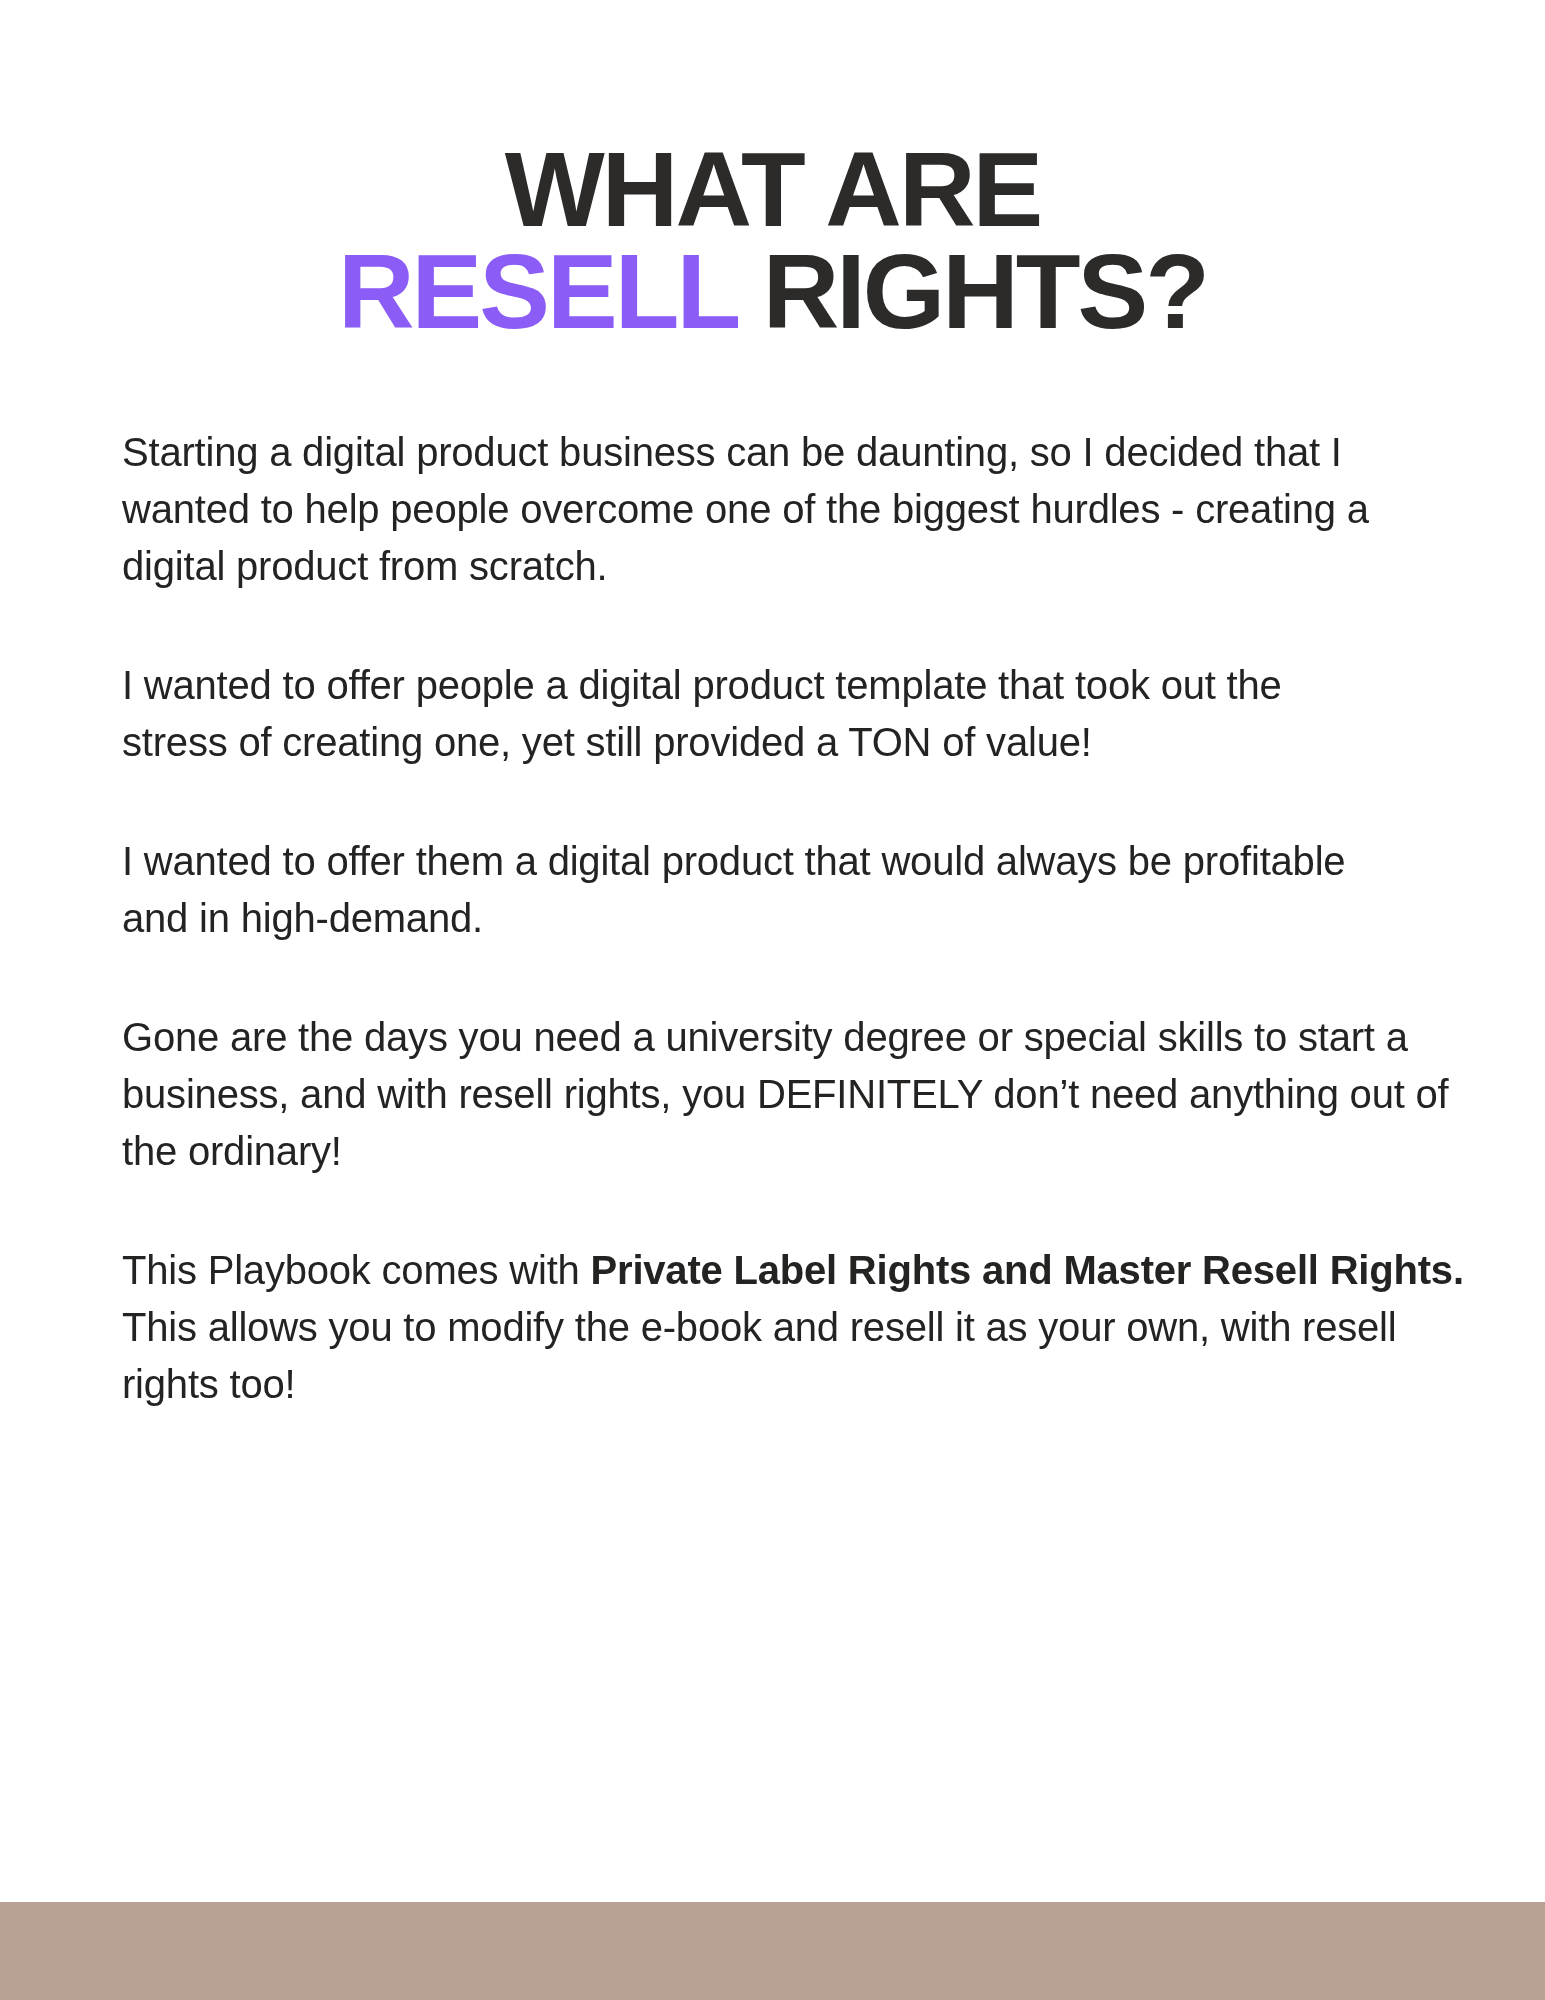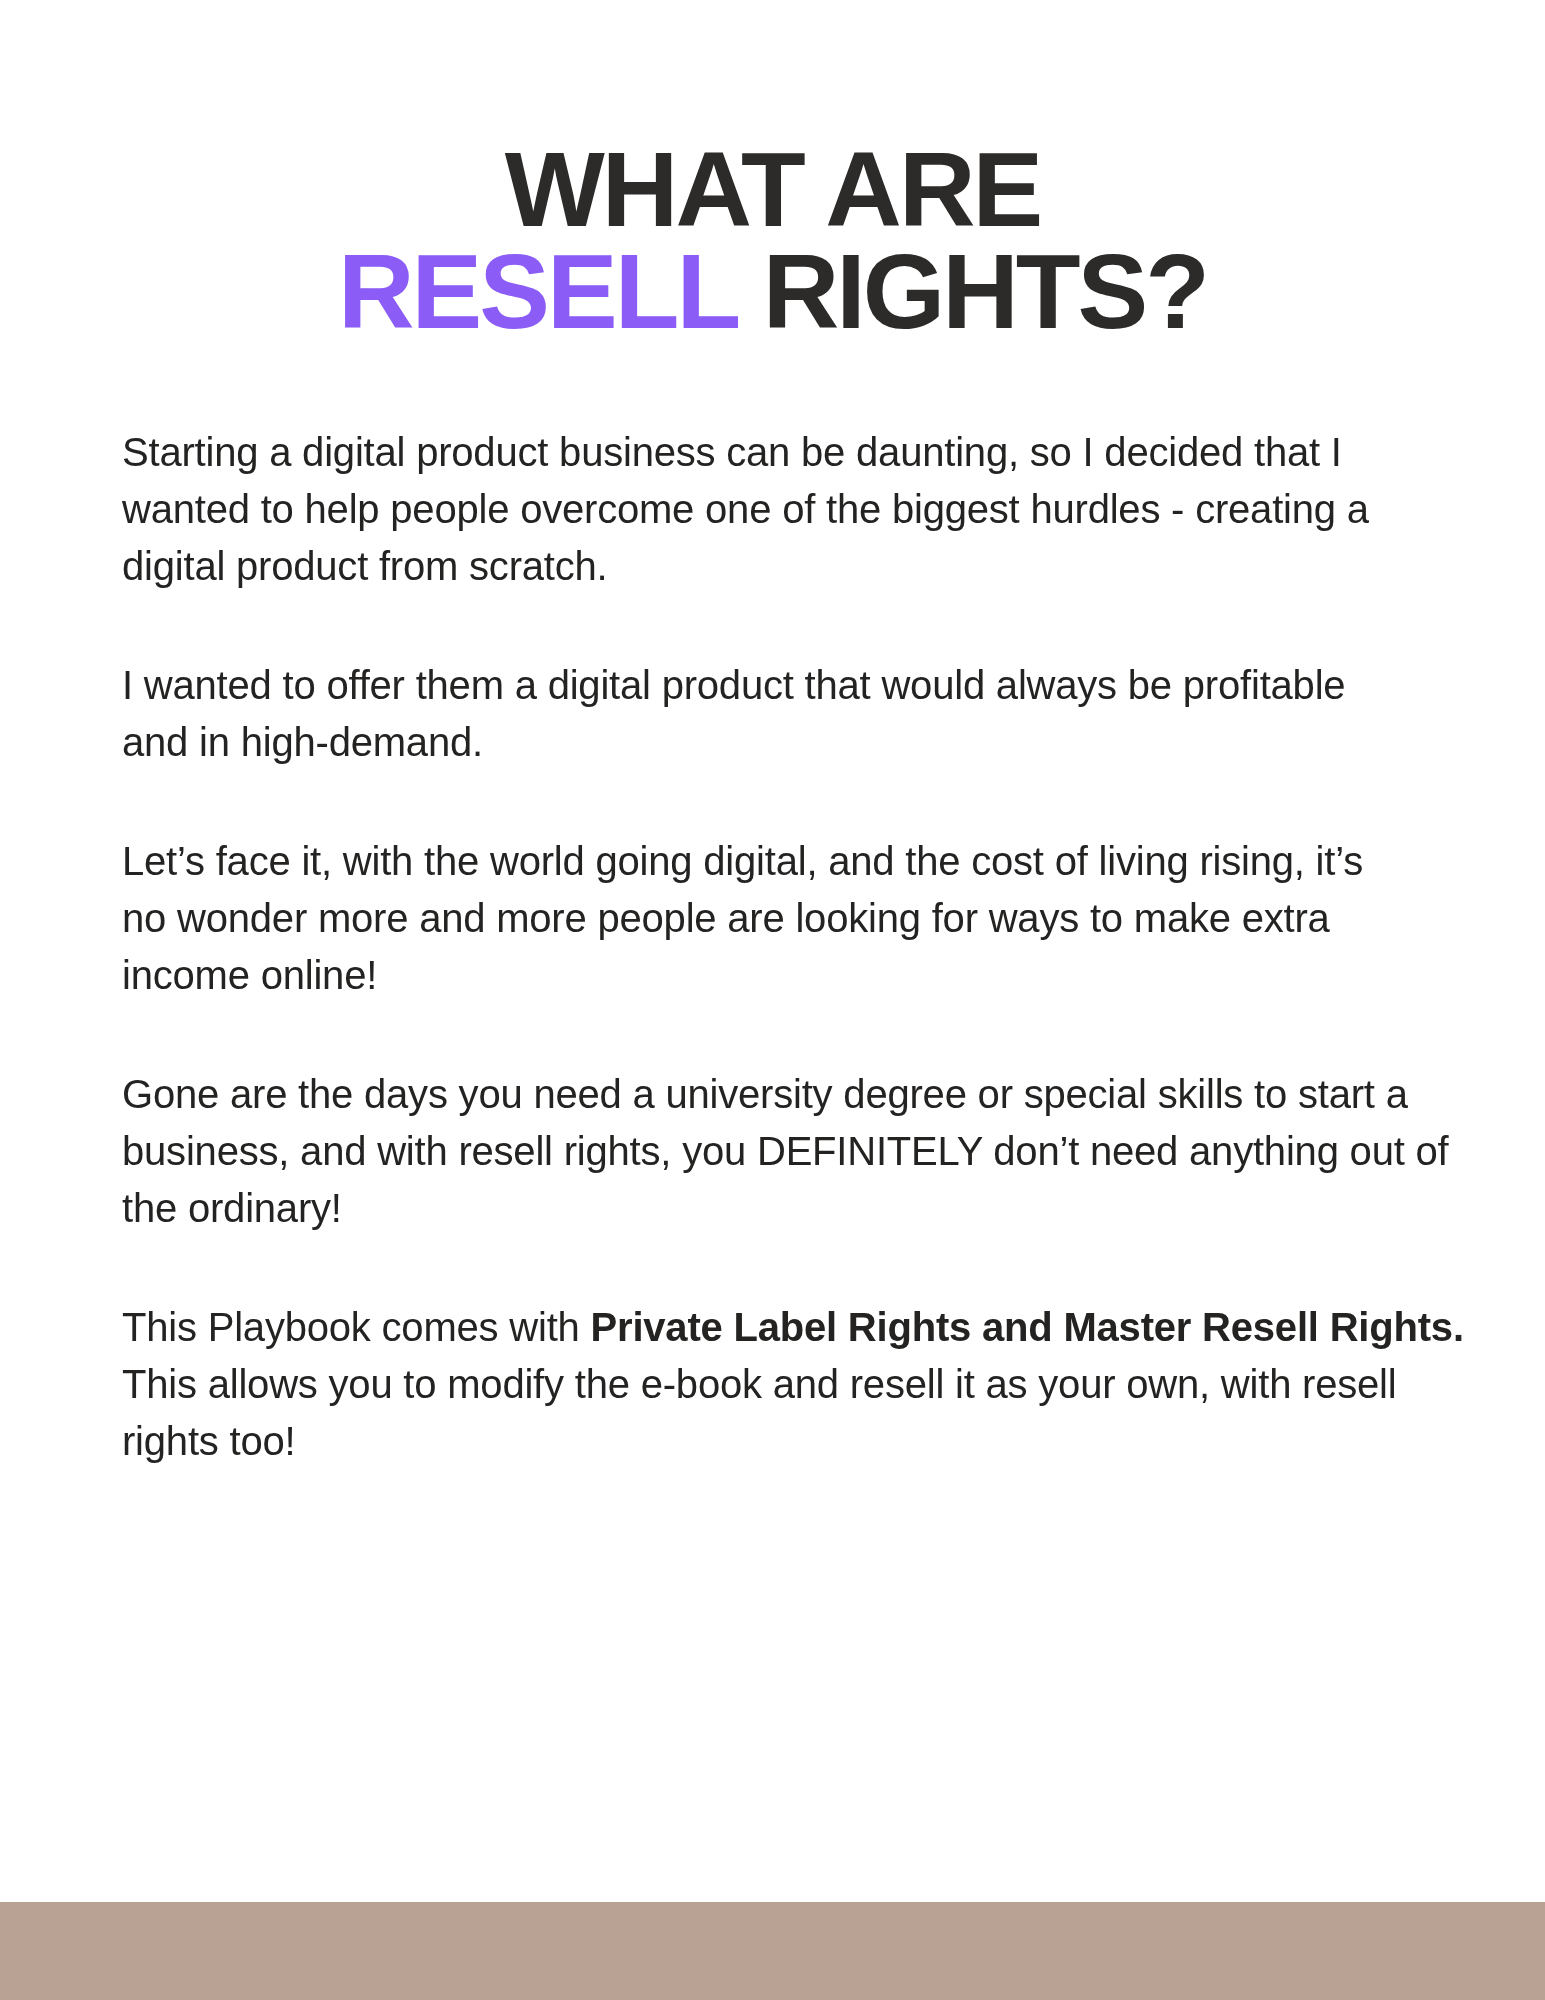--- a/index.html
+++ b/index.html
@@ -60,25 +60,24 @@
 <body>
 
 <div class="page">
 
   <h1 class="title-block"><span>WHAT ARE</span><br><span class="title-accent">RESELL</span> <span>RIGHTS?</span></h1>
 
   <div class="body-block">
     <p>Starting a digital product business can be daunting, so I decided that I
 wanted to help people overcome one of the biggest hurdles - creating a
 digital product from scratch.</p>
+    <p>I wanted to offer people a digital product template that took out the
+stress of creating one, yet still provided a TON of value!</p>
     <p>I wanted to offer them a digital product that would always be profitable
 and in high-demand.</p>
-    <p>Let’s face it, with the world going digital, and the cost of living rising, it’s
-no wonder more and more people are looking for ways to make extra
-income online!</p>
     <p>Gone are the days you need a university degree or special skills to start a
 business, and with resell rights, you DEFINITELY don’t need anything out of
 the ordinary!</p>
     <p><span>This Playbook comes with </span><span class="bold-run">Private Label Rights and Master Resell Rights.</span><span>
 This allows you to modify the e-book and resell it as your own, with resell
 rights too!</span></p>
   </div>
 
   <div class="footer-bar"></div>
 

